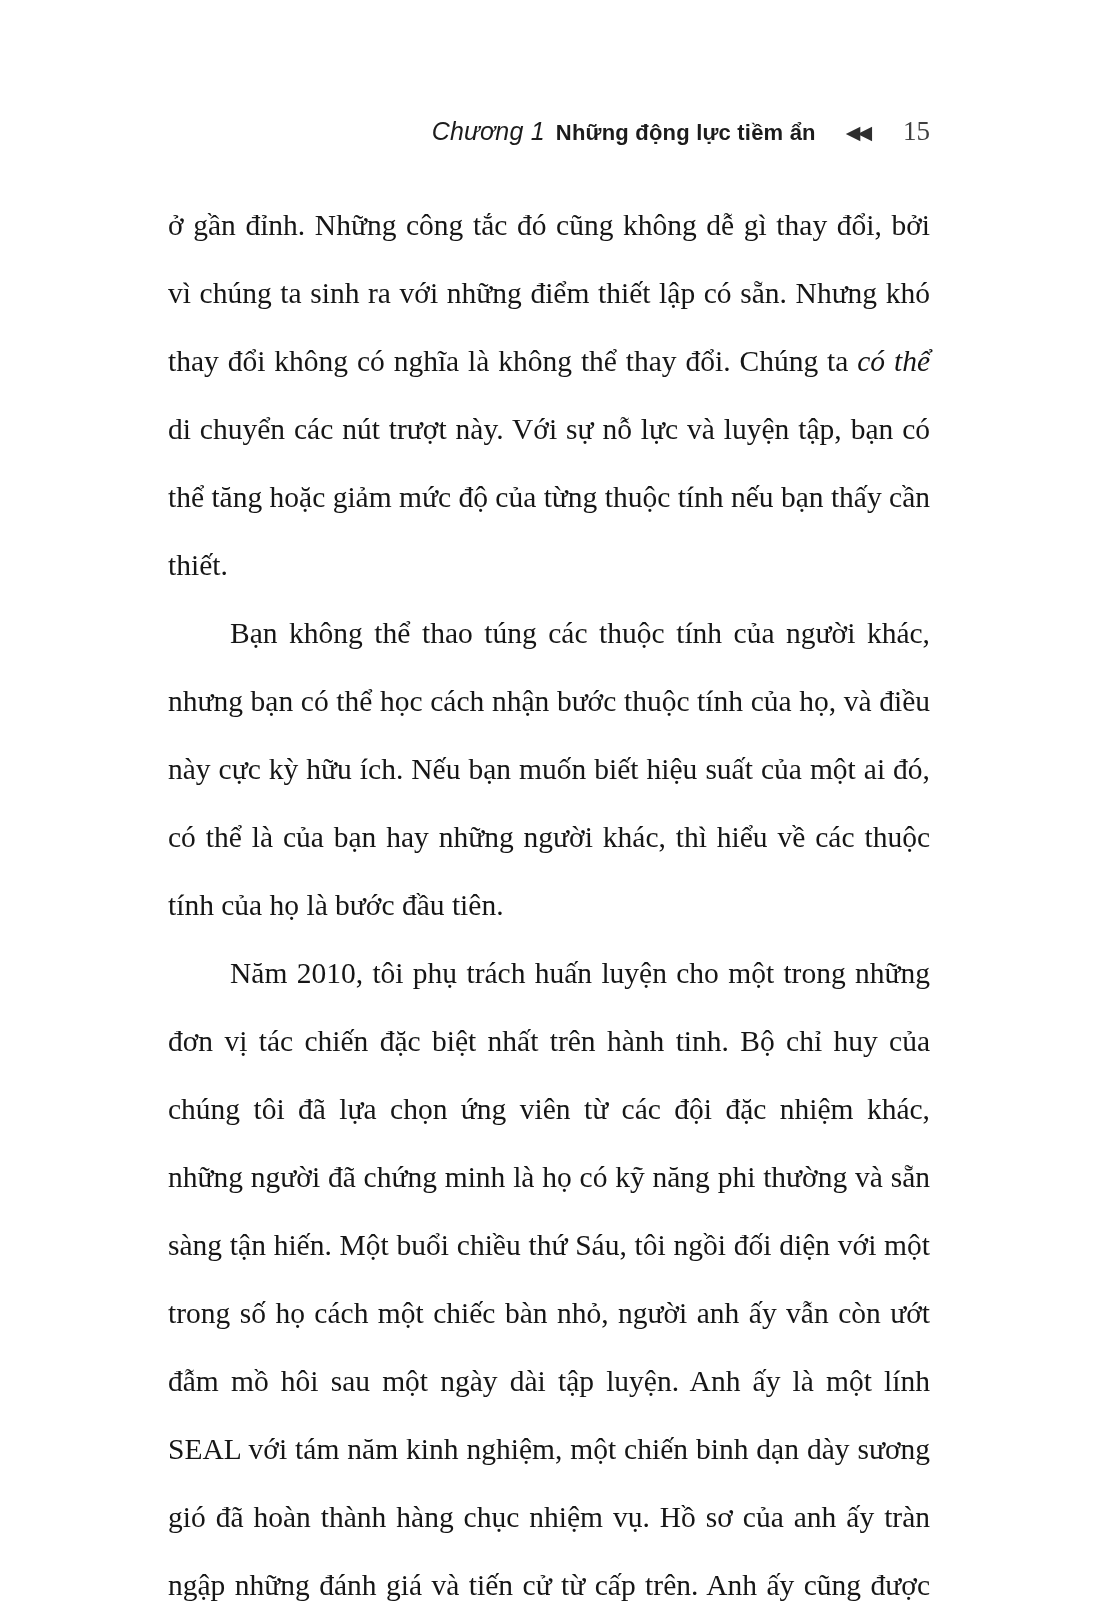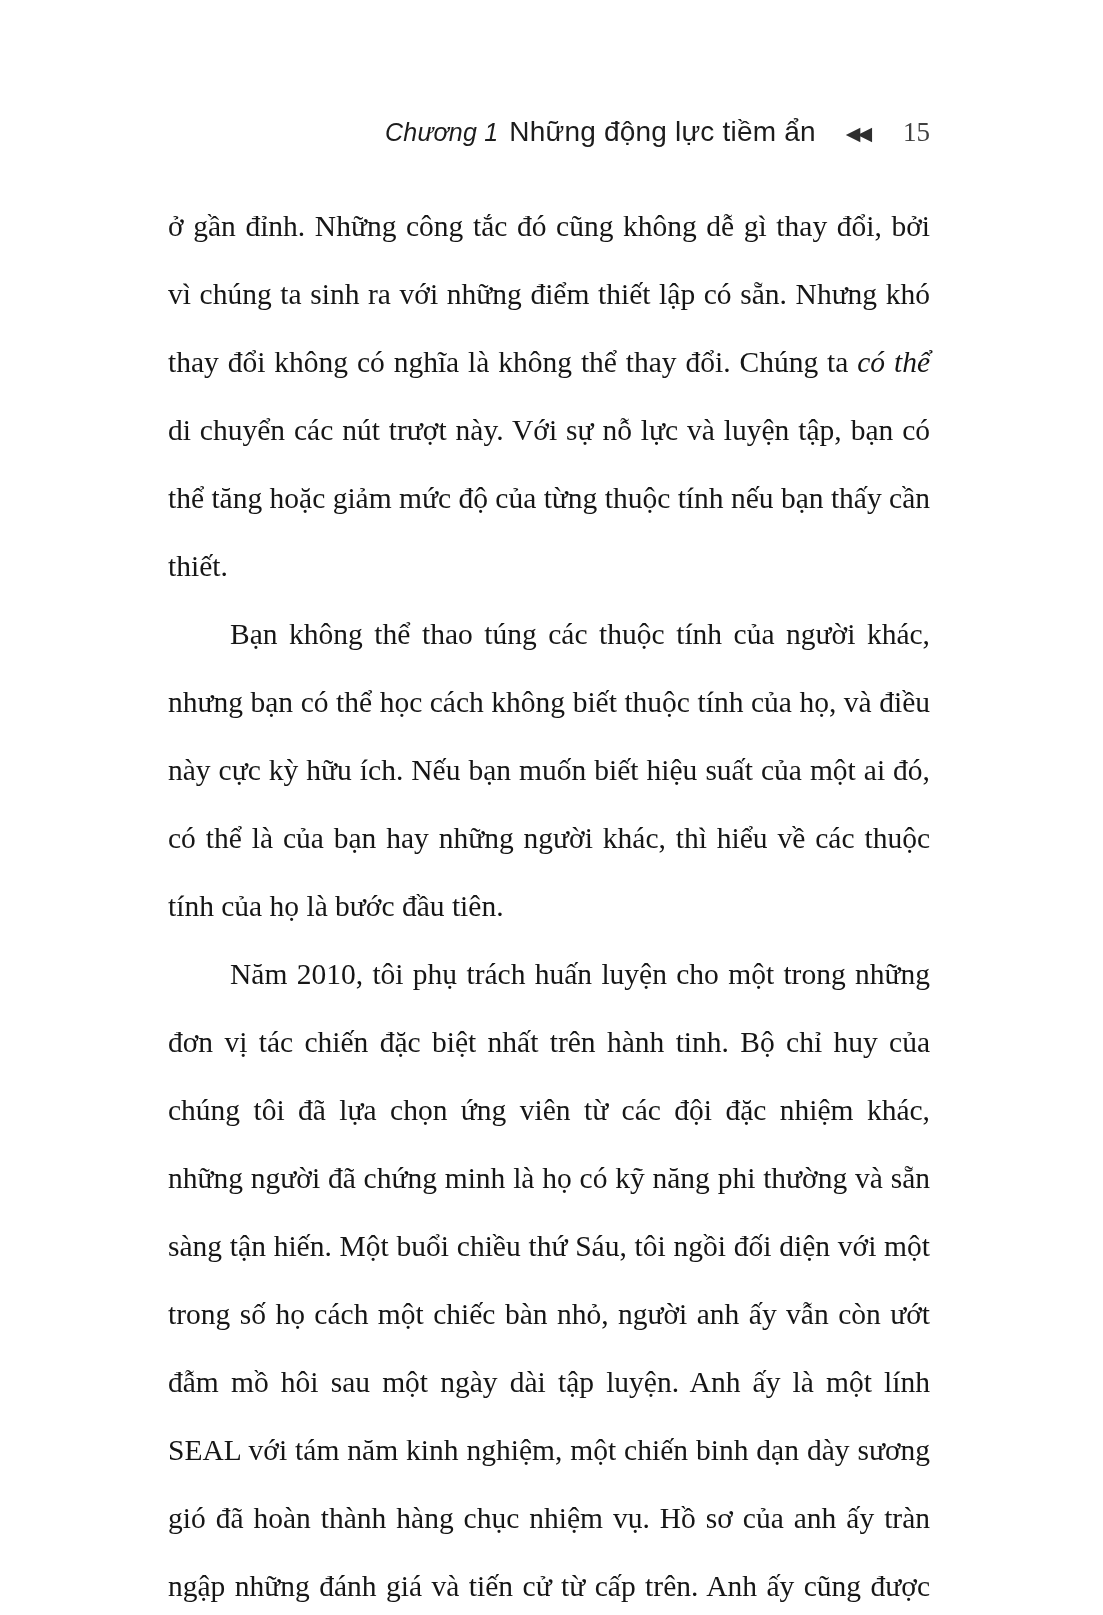--- a/index.html
+++ b/index.html
@@ -26,22 +26,22 @@
     color: #1c1c1c;
     white-space: nowrap;
   }
   .chapter-label {
     font-style: italic;
     font-size: 25px;
     letter-spacing: 0.2px;
     margin-right: 11px;
   }
   .chapter-title {
-    font-size: 28px;
-    font-weight: 400;
+    font-size: 22px;
+    font-weight: 700;
     letter-spacing: 0.2px;
   }
   .ornament {
     font-family: "DejaVu Sans", sans-serif;
     font-size: 19px;
     letter-spacing: -3px;
     color: #2e2e2e;
     margin-left: 30px;
     position: relative;
     top: -1px;
@@ -80,17 +80,17 @@
 
   <header class="running-head">
     <span class="chapter-label">Chương 1</span>
     <span class="chapter-title">Những động lực tiềm ẩn</span>
     <span class="ornament">◀◀</span>
     <span class="page-number">15</span>
   </header>
 
   <main class="body-text">
       <p class="para"><span>ở gần đỉnh. Những công tắc đó cũng không dễ gì thay đổi, bởi vì chúng ta sinh ra với những điểm thiết lập có sẵn. Nhưng khó thay đổi không có nghĩa là không thể thay đổi. Chúng ta </span><span class="em">có thể</span><span> di chuyển các nút trượt này. Với sự nỗ lực và luyện tập, bạn có thể tăng hoặc giảm mức độ của từng thuộc tính nếu bạn thấy cần thiết.</span></p>
-      <p class="para indent"><span>Bạn không thể thao túng các thuộc tính của người khác, nhưng bạn có thể học cách không biết thuộc tính của họ, và điều này cực kỳ hữu ích. Nếu bạn muốn biết hiệu suất của một ai đó, có thể là của bạn hay những người khác, thì hiểu về các thuộc tính của họ là bước đầu tiên.</span></p>
+      <p class="para indent"><span>Bạn không thể thao túng các thuộc tính của người khác, nhưng bạn có thể học cách nhận bước thuộc tính của họ, và điều này cực kỳ hữu ích. Nếu bạn muốn biết hiệu suất của một ai đó, có thể là của bạn hay những người khác, thì hiểu về các thuộc tính của họ là bước đầu tiên.</span></p>
       <p class="para indent"><span>Năm 2010, tôi phụ trách huấn luyện cho một trong những đơn vị tác chiến đặc biệt nhất trên hành tinh. Bộ chỉ huy của chúng tôi đã lựa chọn ứng viên từ các đội đặc nhiệm khác, những người đã chứng minh là họ có kỹ năng phi thường và sẵn sàng tận hiến. Một buổi chiều thứ Sáu, tôi ngồi đối diện với một trong số họ cách một chiếc bàn nhỏ, người anh ấy vẫn còn ướt đẫm mồ hôi sau một ngày dài tập luyện. Anh ấy là một lính SEAL với tám năm kinh nghiệm, một chiến binh dạn dày sương gió đã hoàn thành hàng chục nhiệm vụ. Hồ sơ của anh ấy tràn ngập những đánh giá và tiến cử từ cấp trên. Anh ấy cũng được xem là cố vấn cho những binh lính trẻ, ít kinh nghiệm hơn, và anh ấy đã luôn được thăng chức, thường là thăng chức sớm.</span></p>
     </main>
 
 </div>
 
 </body></html>

